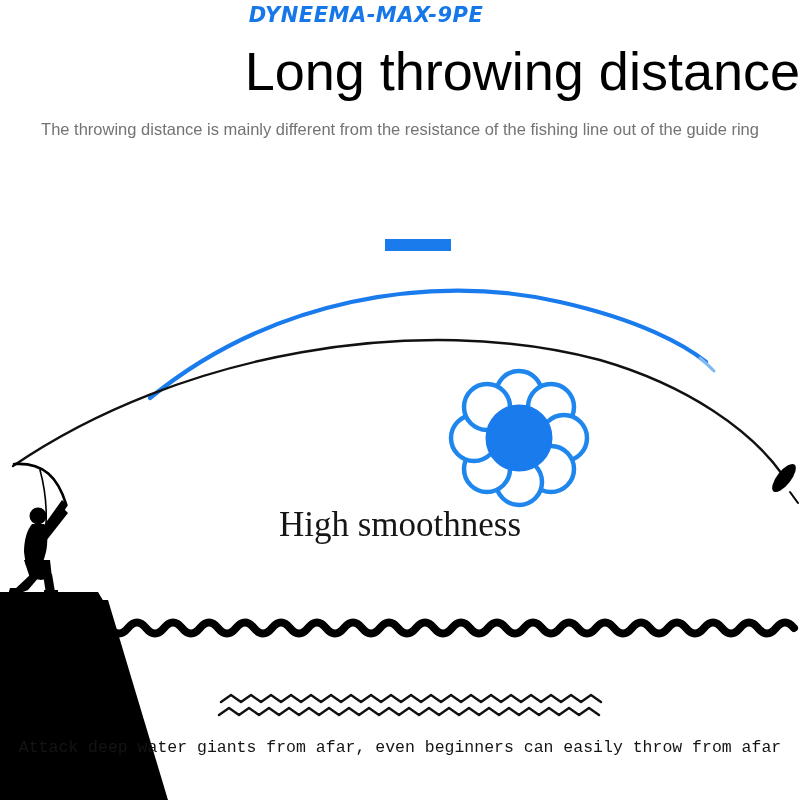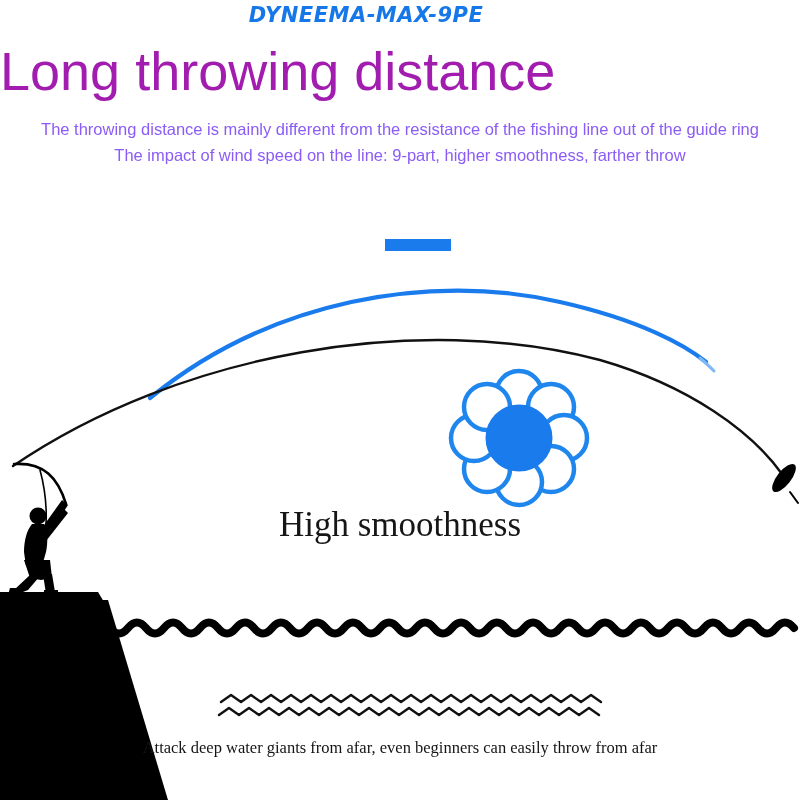--- a/index.html
+++ b/index.html
@@ -35,36 +35,36 @@
     font-style: italic;
     letter-spacing: 0.5px;
     color: #1677e8;
     white-space: nowrap;
   }
   .headline {
     position: absolute;
     top: 40px;
     left: 0;
     width: 800px;
-    text-align: left;
+    text-align: right;
     font-family: "Liberation Sans", sans-serif;
     font-size: 54px;
     font-weight: 400;
     line-height: 62px;
-    color: #a21caf;
+    color: #000000;
     white-space: nowrap;
   }
   .subline {
     position: absolute;
     left: 0;
     width: 800px;
     text-align: center;
     font-family: "Liberation Sans", sans-serif;
     font-size: 16.5px;
-    color: #8b5cf6;
+    color: #737373;
     white-space: nowrap;
   }
   .subline.l1 { top: 120px; }
   .subline.l2 { top: 146px; }
 
   
   .blue-bar {
     position: absolute;
     left: 385px;
     top: 239px;
@@ -102,38 +102,37 @@
     font-size: 35px;
     color: #161616;
     white-space: nowrap;
   }
   .bottom-caption {
     position: absolute;
     left: 0;
     top: 738px;
     width: 800px;
     text-align: center;
-    font-family: Liberation Serif, serif;
+    font-family: Liberation Mono, monospace;
     font-size: 16.5px;
     color: #141414;
     white-space: nowrap;
   }
 </style>
 </head>
 <body>
 
 <div id="poster">
 
   <div class="brand-tag">DYNEEMA-MAX-9PE</div>
 
   <div class="headline">Long throwing distance</div>
 
   <div class="subline l1">The throwing distance is mainly different from the resistance of the fishing line out of the guide ring</div>
 
-  <div class="subline l2">The impact of wind speed on the line: 9-part, higher smoothness, farther throw</div>
 
   <div class="blue-bar"></div>
 
   <svg class="scene" viewBox="0 0 800 800" xmlns="http://www.w3.org/2000/svg">
 
     <path d="M 150 398 C 270 300, 430 272, 560 302 C 640 320, 685 345, 706 362" fill="none" stroke="#1a7bed" stroke-width="4.2" stroke-linecap="round"></path>
     <path d="M 700 358 C 706 363, 710 367, 714 371" fill="none" stroke="#7fb8f2" stroke-width="3" stroke-linecap="round"></path>
 
     <path d="M 13 466 C 180 352, 420 312, 600 360 C 690 386, 752 432, 782 474" fill="none" stroke="#111111" stroke-width="2.4" stroke-linecap="round"></path>
 

